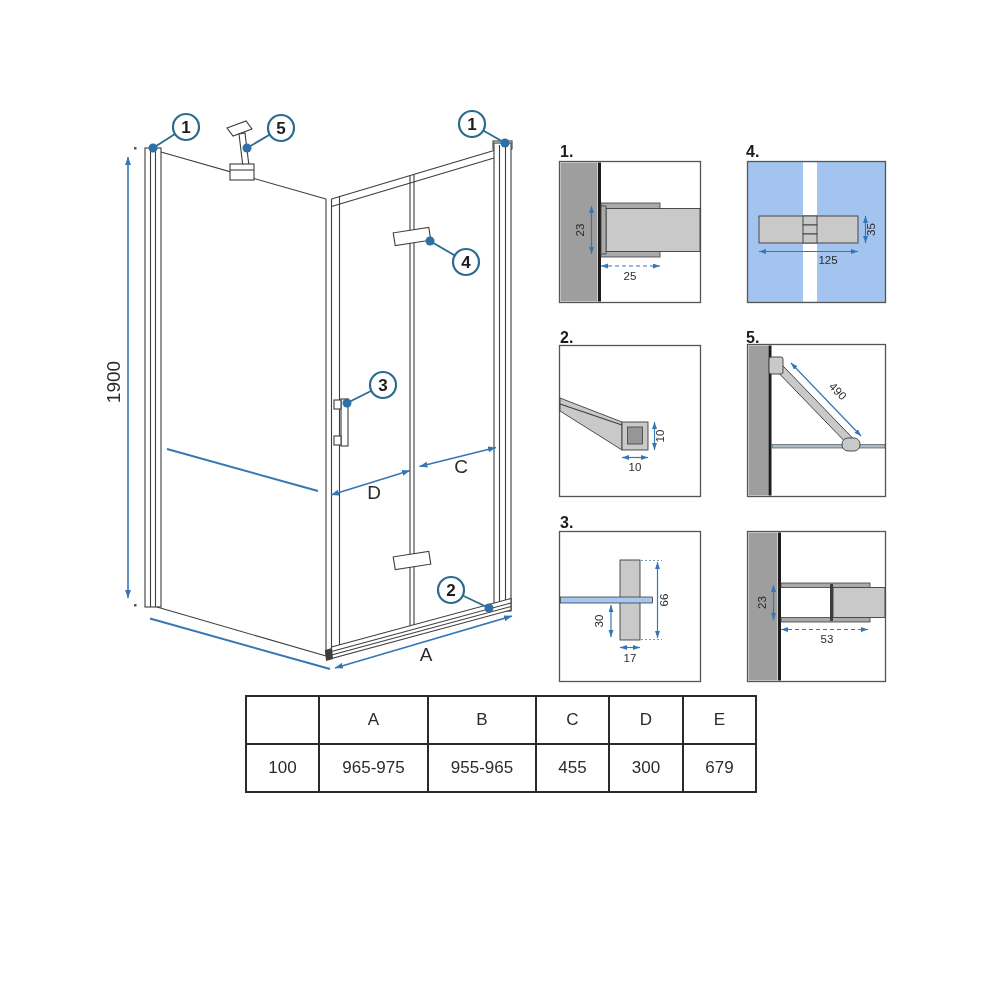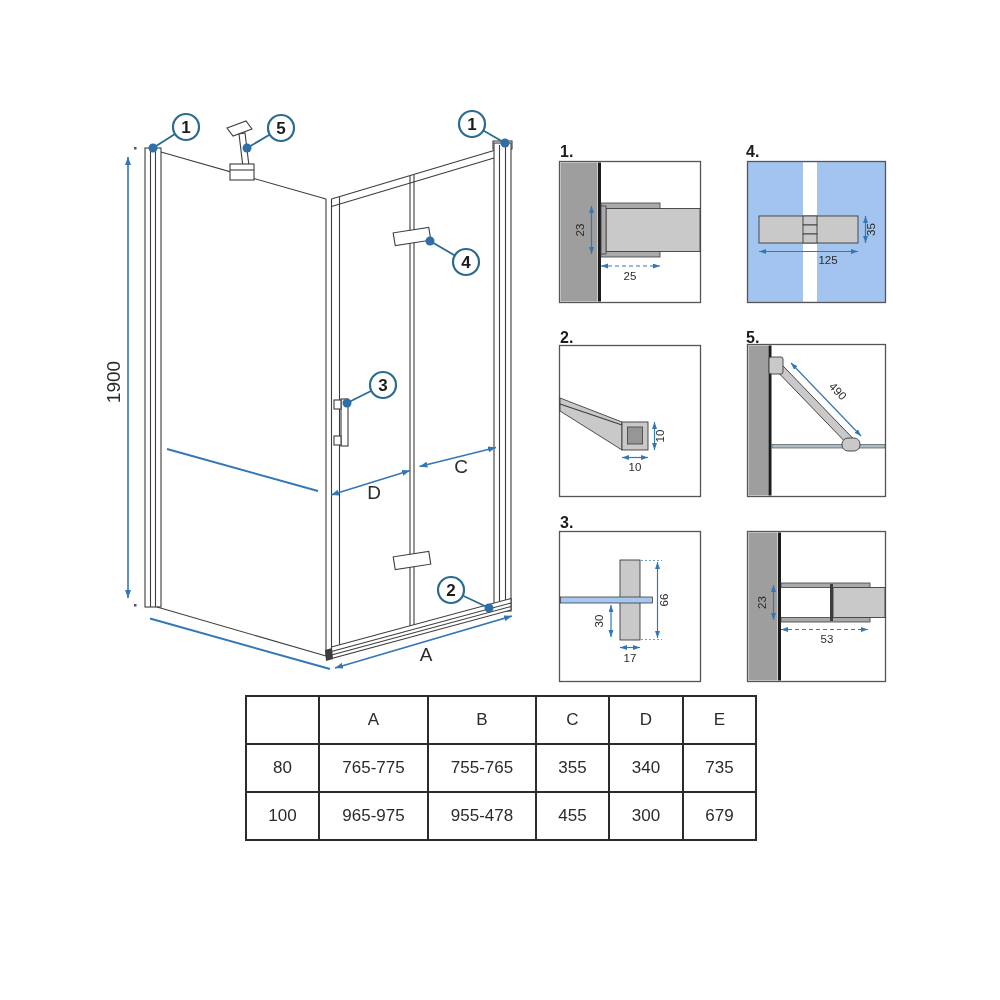--- a/index.html
+++ b/index.html
@@ -291,31 +291,23 @@
     <tbody>
           <tr>
       <th></th>
       <th>A</th>
       <th>B</th>
       <th>C</th>
       <th>D</th>
       <th>E</th>
     </tr>
     <tr>
-      <td>80</td>
-      <td>765-775</td>
-      <td>755-765</td>
-      <td>355</td>
-      <td>340</td>
-      <td>735</td>
-    </tr>
-    <tr>
       <td>100</td>
       <td>965-975</td>
-      <td>955-478</td>
+      <td>955-965</td>
       <td>455</td>
       <td>300</td>
       <td>679</td>
     </tr>
   </tbody>
       </table>
 </div>
 
 </div>
 

